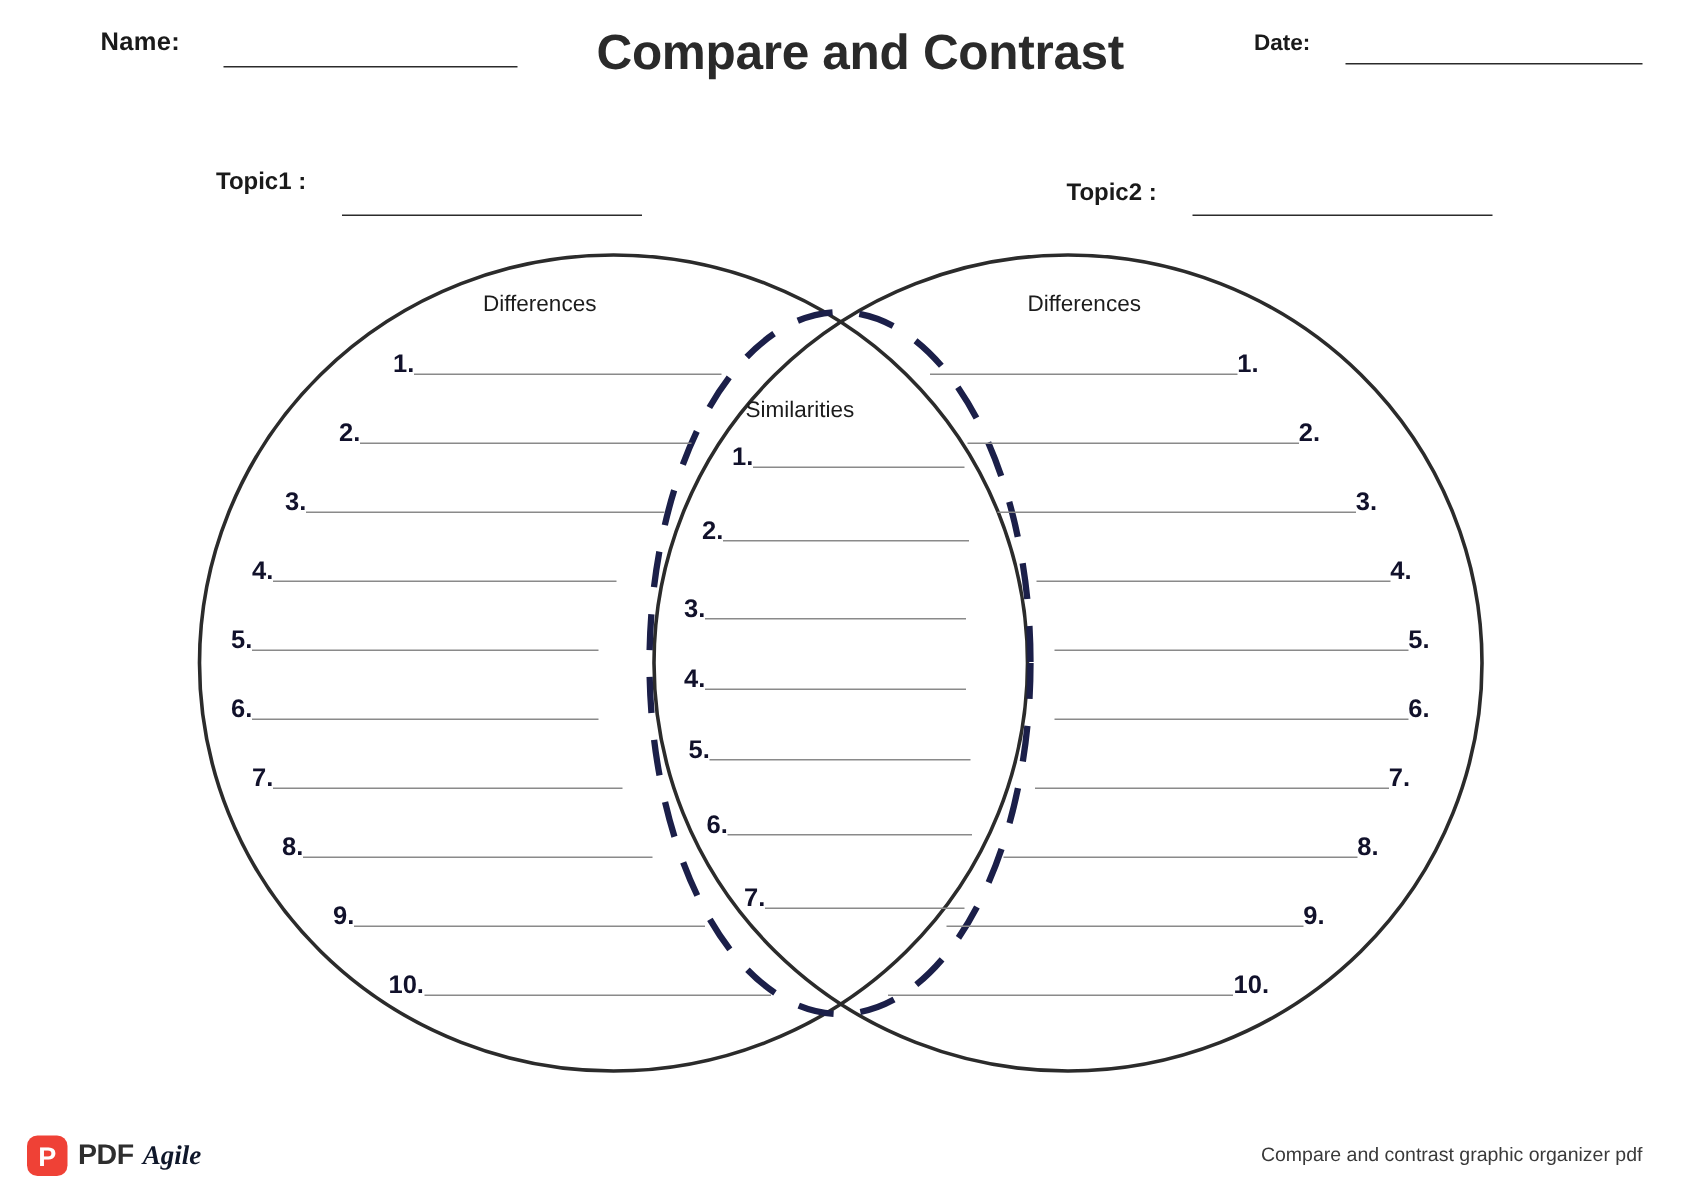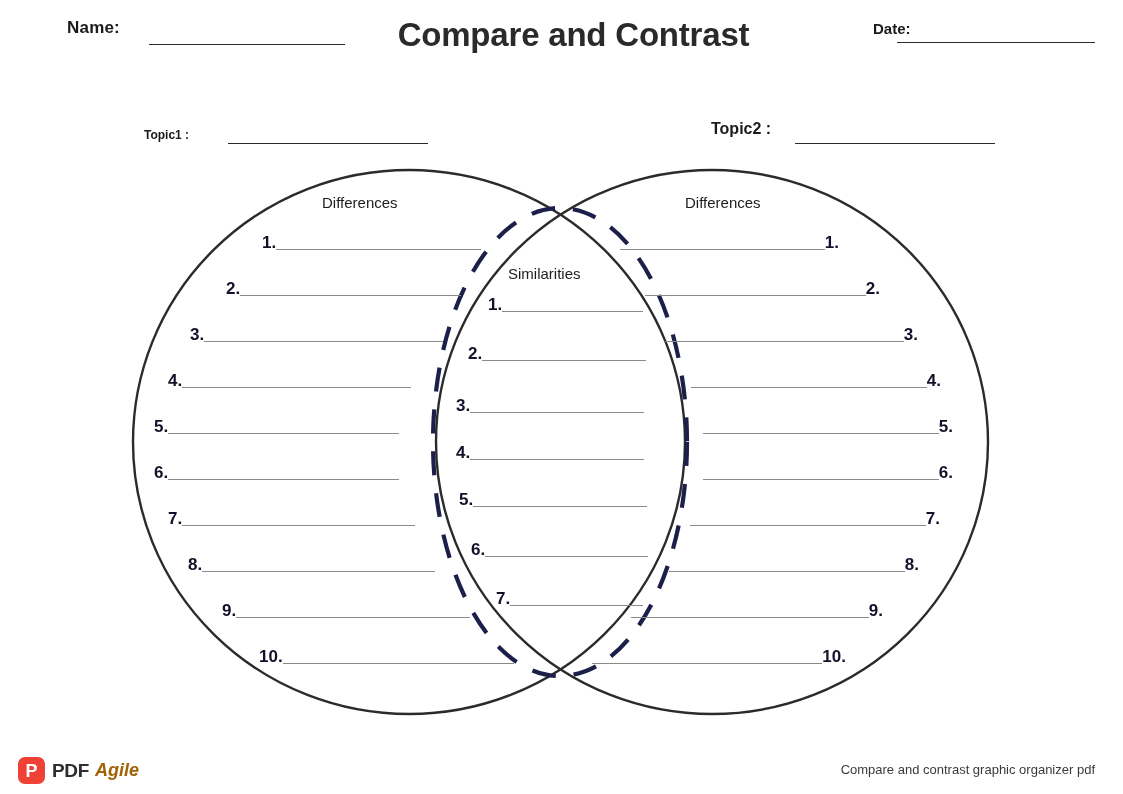--- a/index.html
+++ b/index.html
@@ -43,34 +43,33 @@
     font-size: 33px;
     font-weight: bold;
     letter-spacing: -.2px;
     color: #2a2a2a;
   }
   .date-label {
     position: absolute;
     left: 824px; top: 20px;
     font-size: 15px;
     font-weight: bold;
-    margin-left: 37px;
   }
   .date-rule {
     position: absolute;
     left: 885px; top: 42px;
     width: 198px; height: 0;
     border-bottom: 1.6px solid #2b2b2b;
   }
 
   
   .topic1-label {
     position: absolute;
-    left: 144px; top: 128px;
-    font-size: 12px;
+    left: 144px; top: 113px;
+    font-size: 16px;
     font-weight: bold;
   }
   .topic1-rule {
     position: absolute;
     left: 228px; top: 143px;
     width: 200px; height: 0;
     border-bottom: 1.5px solid #2b2b2b;
   }
   .topic2-label {
     position: absolute;
@@ -98,21 +97,21 @@
   
   .heading {
     position: absolute;
     font-size: 15px;
     font-weight: normal;
     color: #1c1c1c;
     white-space: nowrap;
   }
   .heading-left  { left: 322px; top: 194px; }
   .heading-right { left: 685px; top: 194px; }
-  .heading-mid   { left: 508px; top: 265px; }
+  .heading-mid   { left: 497px; top: 265px; }
 
   
   .row {
     position: absolute;
     display: flex;
     align-items: flex-end;
     height: 22px;
   }
   .row .num {
     font-size: 17px;
@@ -156,22 +155,22 @@
   .logo-pdf {
     font-size: 19px;
     font-weight: bold;
     color: #2e2e2e;
     letter-spacing: -.3px;
   }
   .logo-agile {
     font-size: 18px;
     font-style: italic;
     font-weight: bold;
-    color: #a16207;
-    font-family: Liberation Sans, sans-serif;
+    color: #0f172a;
+    font-family: Liberation Serif, serif;
     margin-left: -1px;
   }
   .footer-caption {
     position: absolute;
     right: 28px; top: 762px;
     font-size: 13px;
     color: #3a3a3a;
     white-space: nowrap;
   }
 </style>

